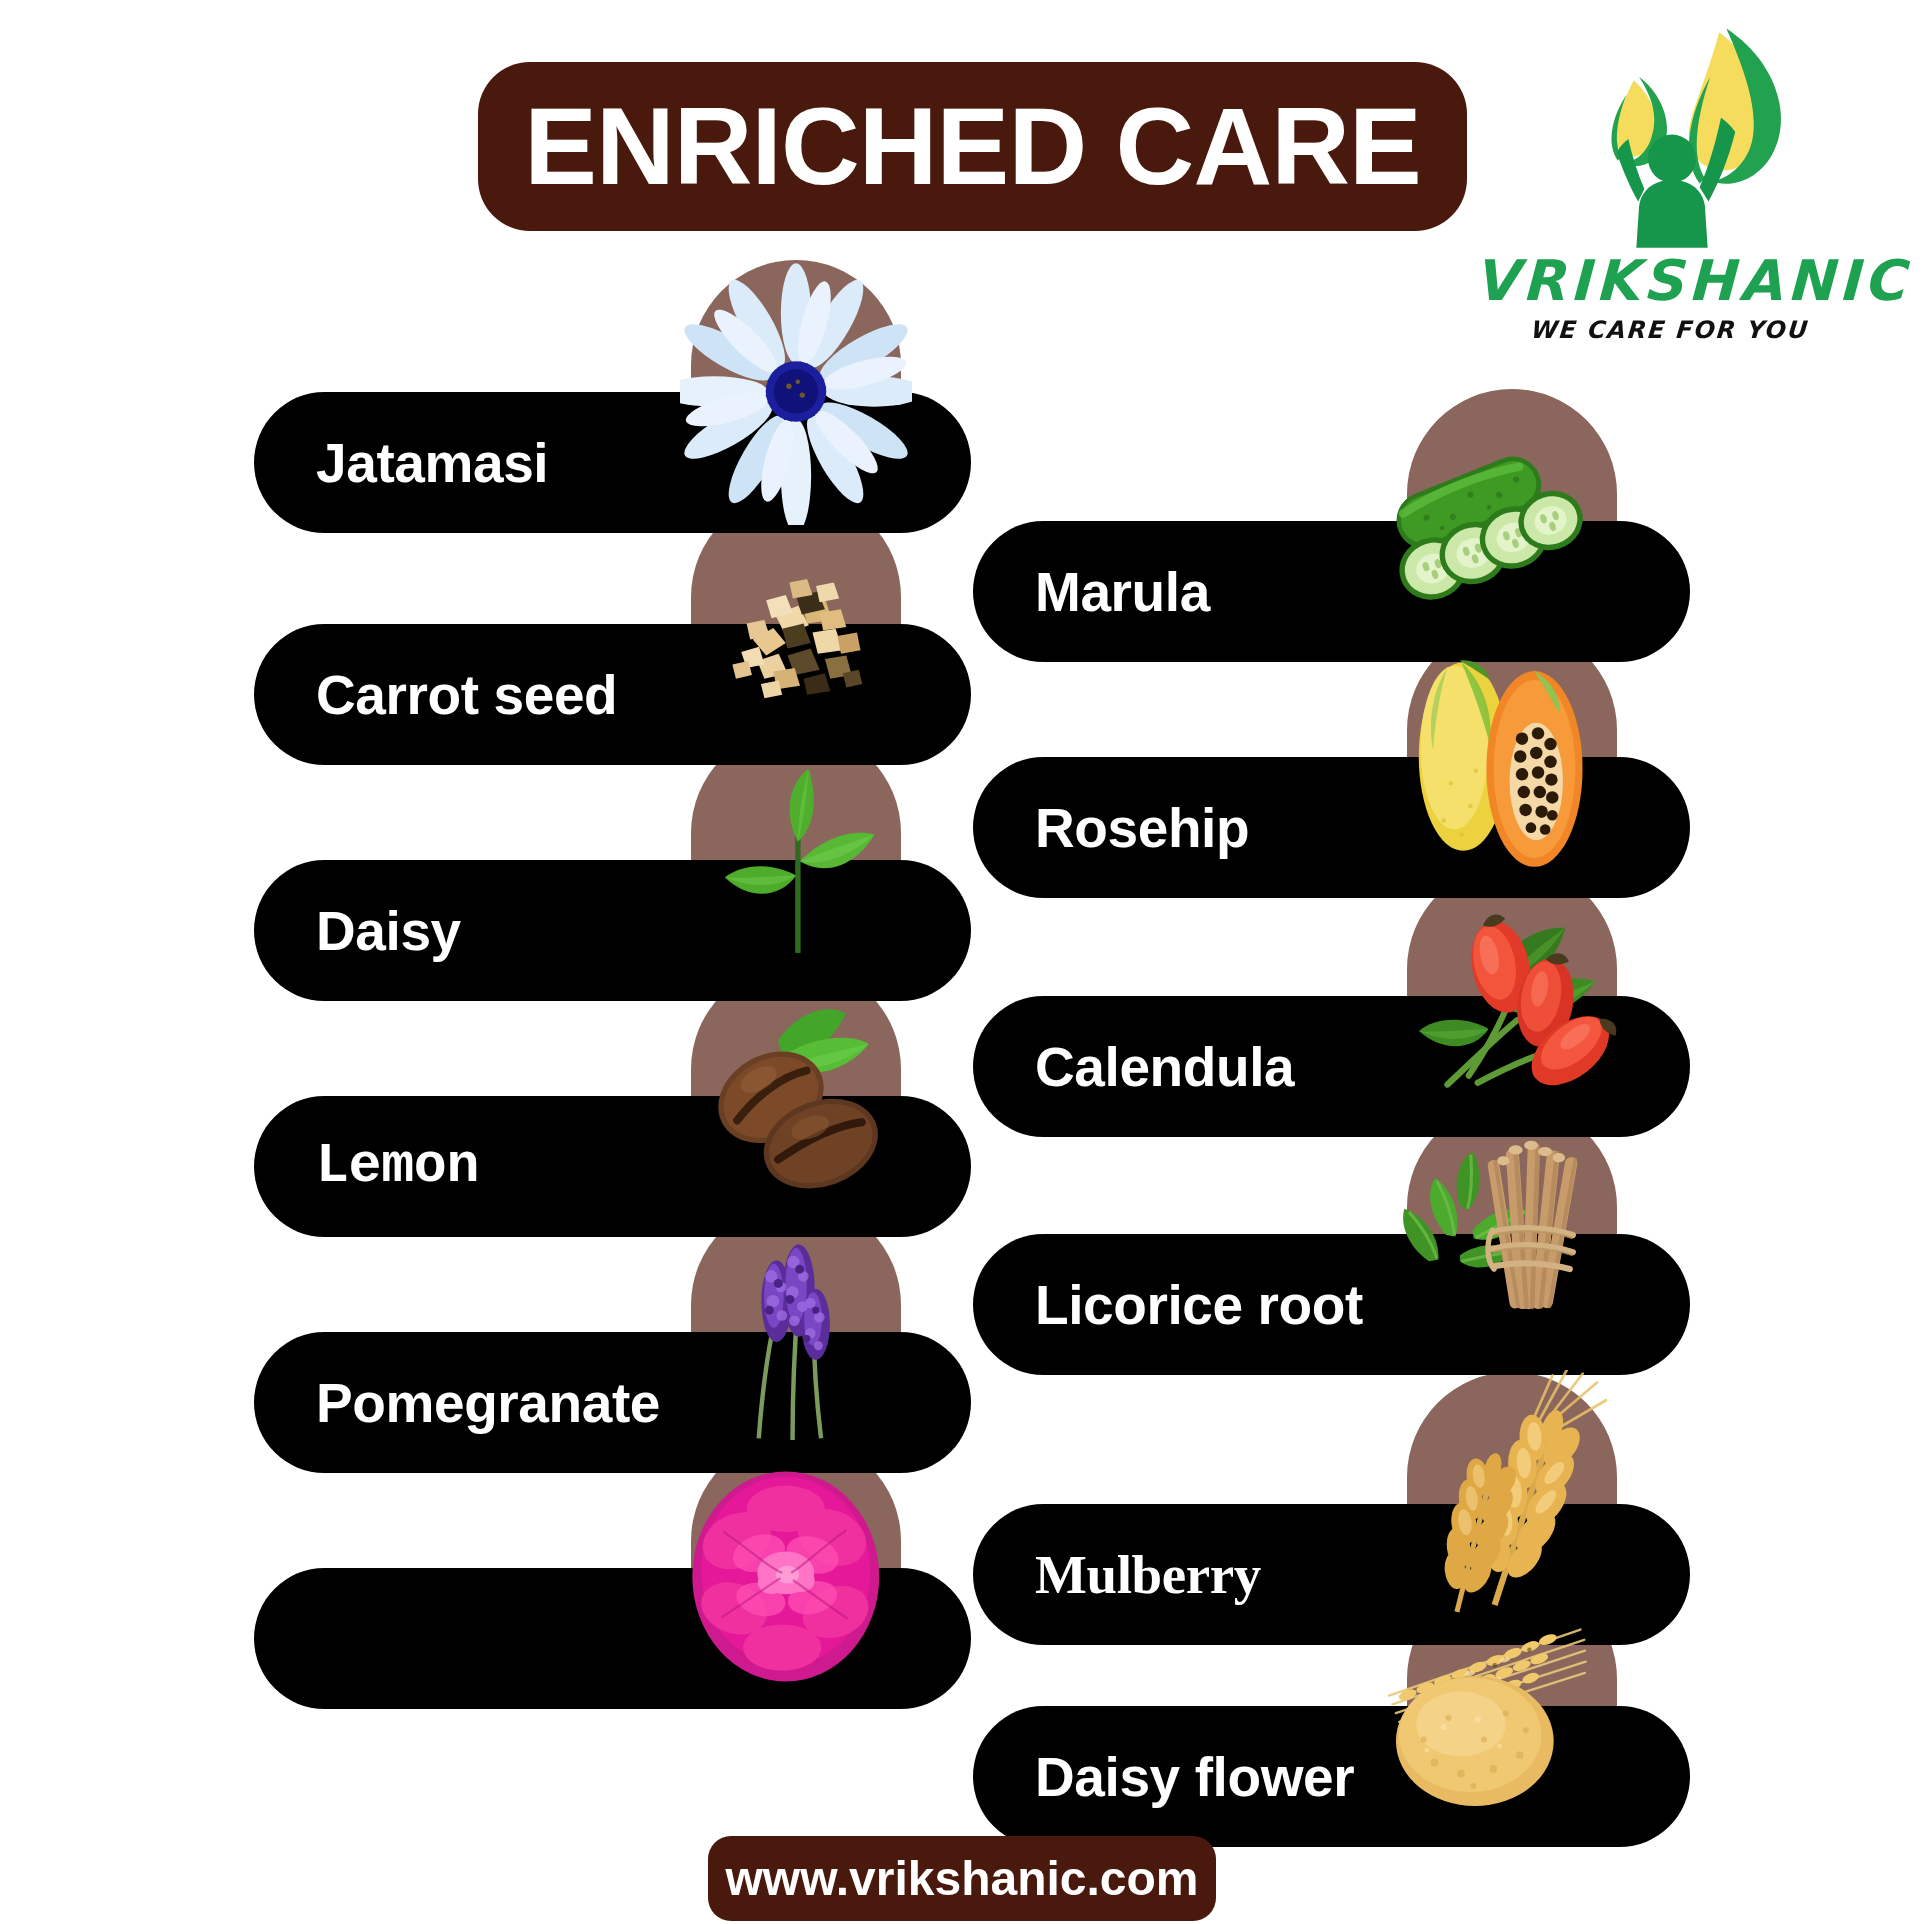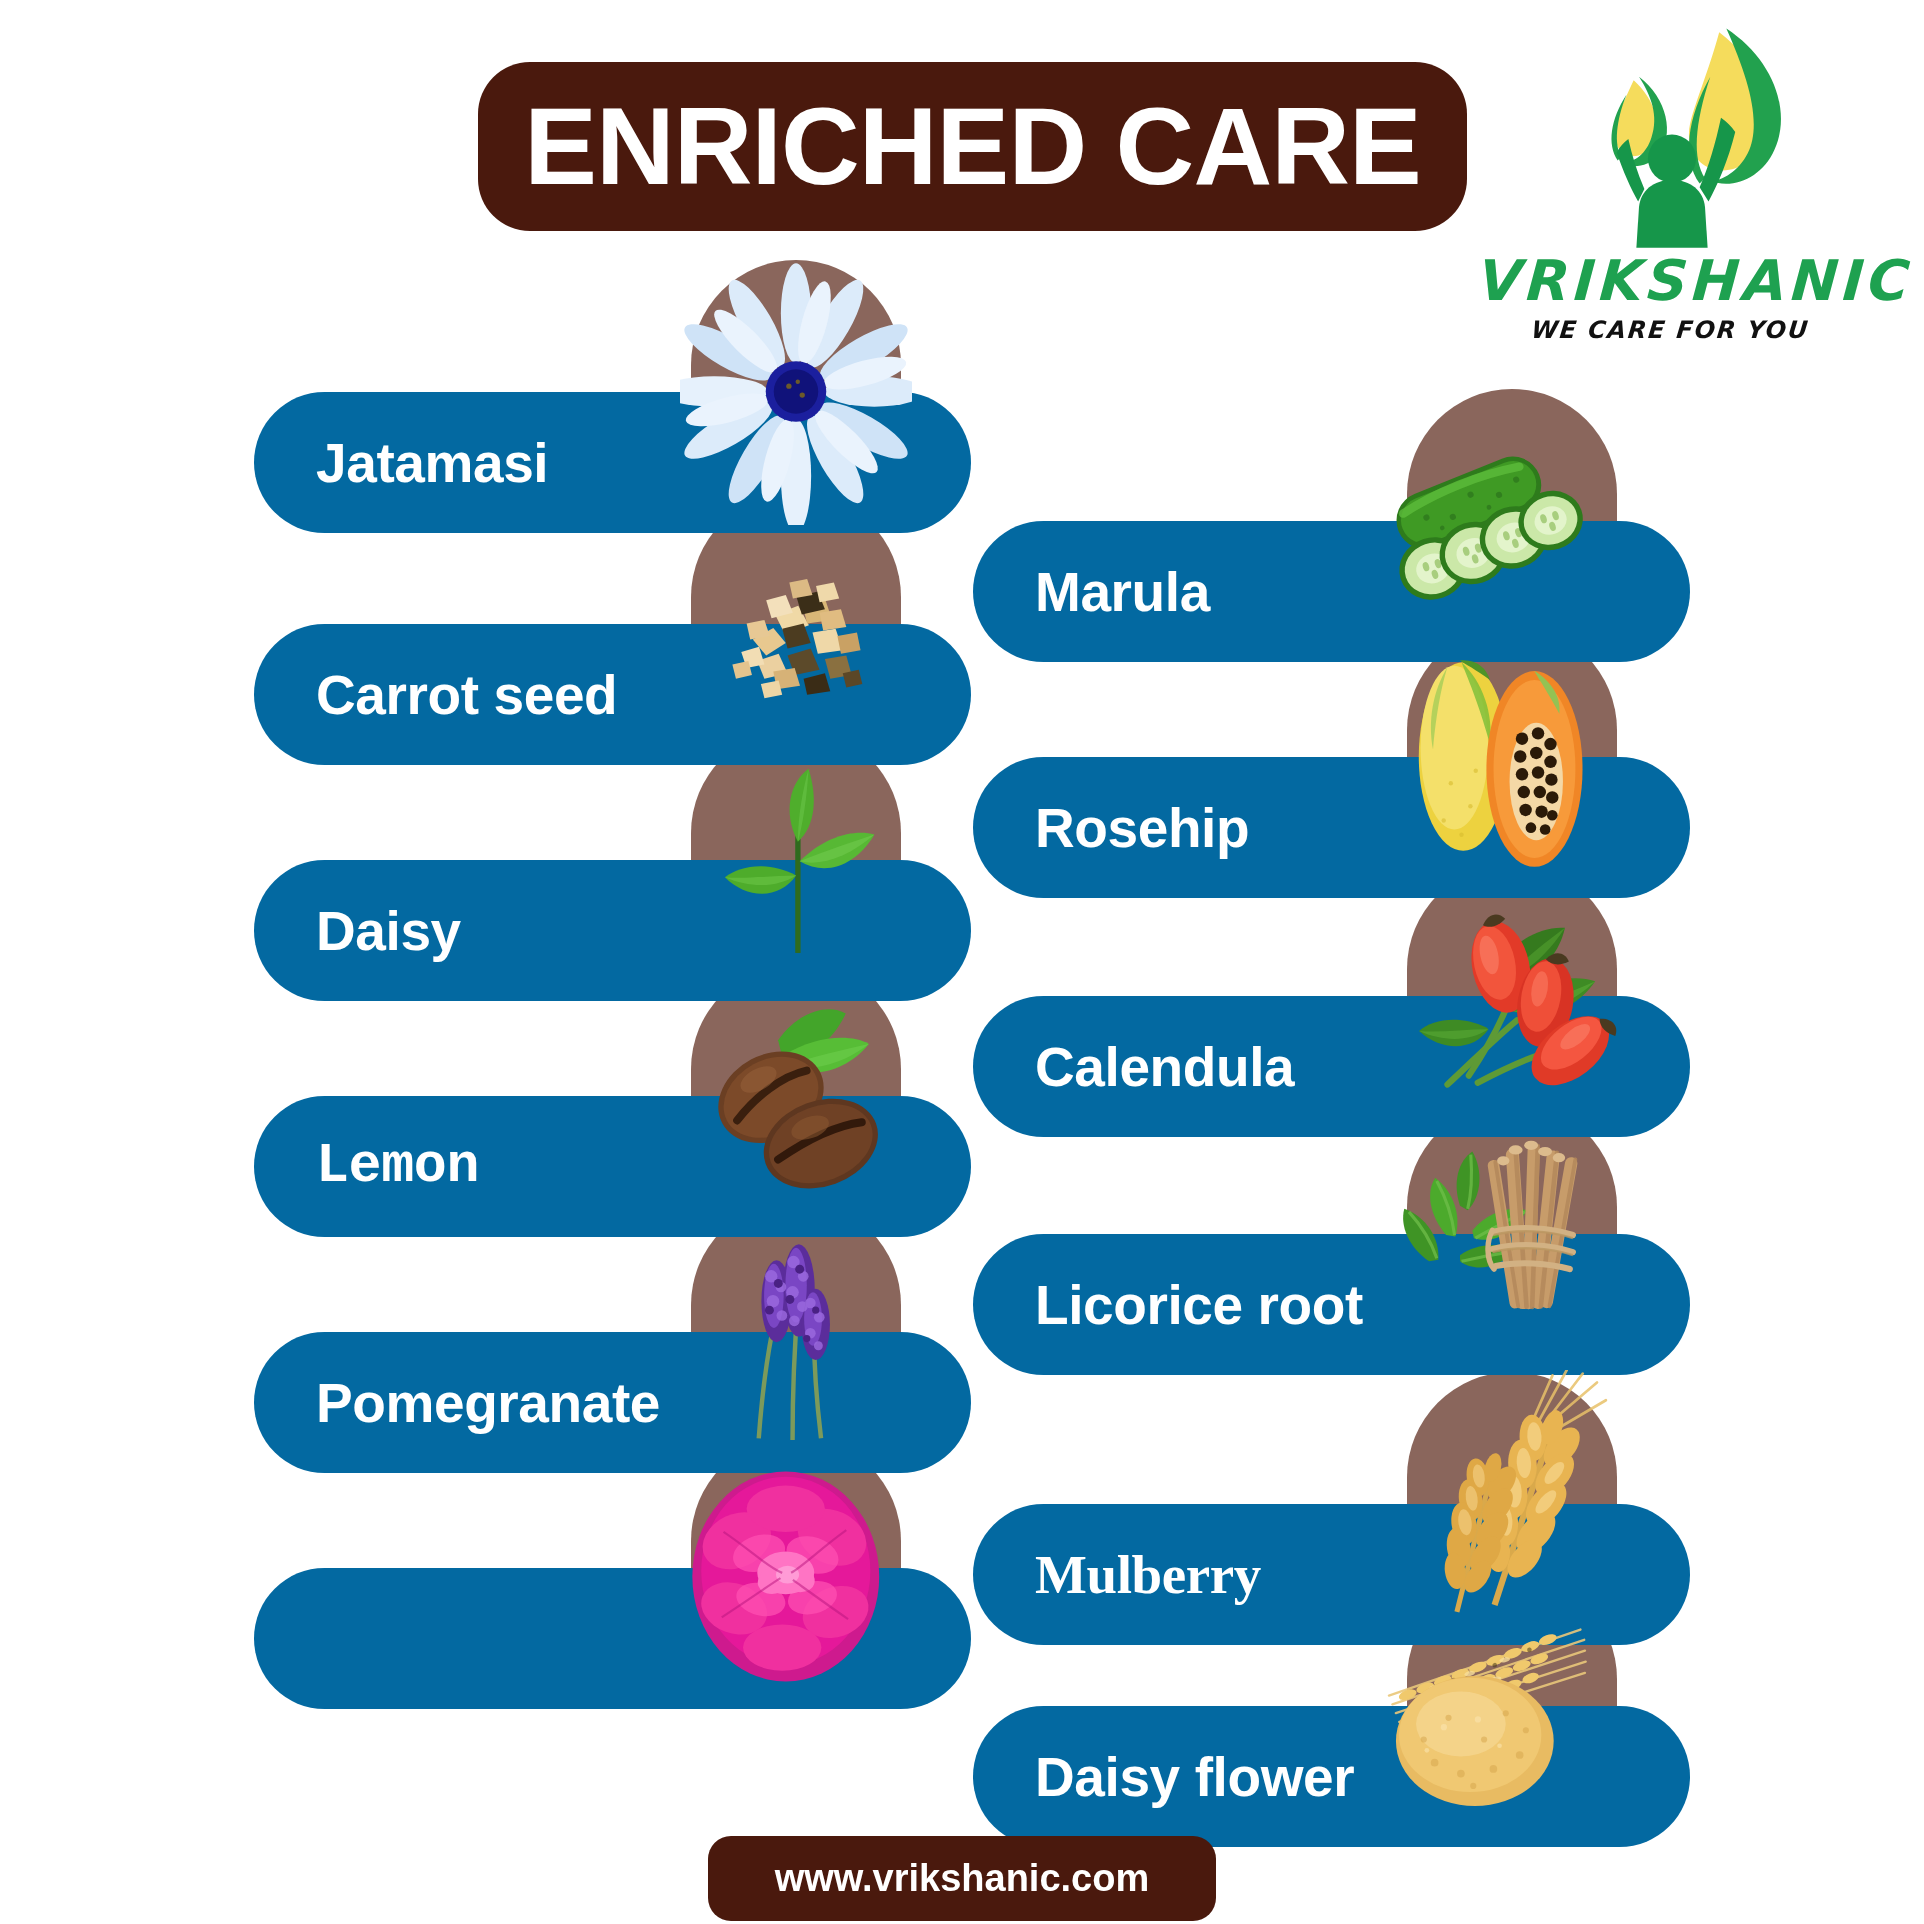--- a/index.html
+++ b/index.html
@@ -56,21 +56,21 @@
     letter-spacing:1.8px;
     font-family:"DejaVu Sans", sans-serif;
     font-style:italic;
     transform:skewX(-6deg);
   }
 
   
   .pill{
     position:absolute;
     height:141px;
-    background:#0369a1;
+    background:#000000;
     border-radius:71px;
     display:flex;
     align-items:center;
   }
   .pill-label{
     color:#ffffff;
     font-size:55px;
     font-weight:bold;
     white-space:nowrap;
     margin-left:62px;
@@ -97,21 +97,21 @@
   #footer-bar{
     position:absolute;
     left:708px; top:1836px;
     width:508px; height:85px;
     background:#4A190D;
     border-radius:23px;
     display:flex; align-items:center; justify-content:center;
   }
   #footer-url{
     color:#ffffff;
-    font-size:38px;
+    font-size:48px;
     font-weight:bold;
     letter-spacing:0px;
     white-space:nowrap;
   }
 </style>
 </head>
 <body>
 
 <div id="header-banner">
   <span id="header-title">ENRICHED CARE</span>

